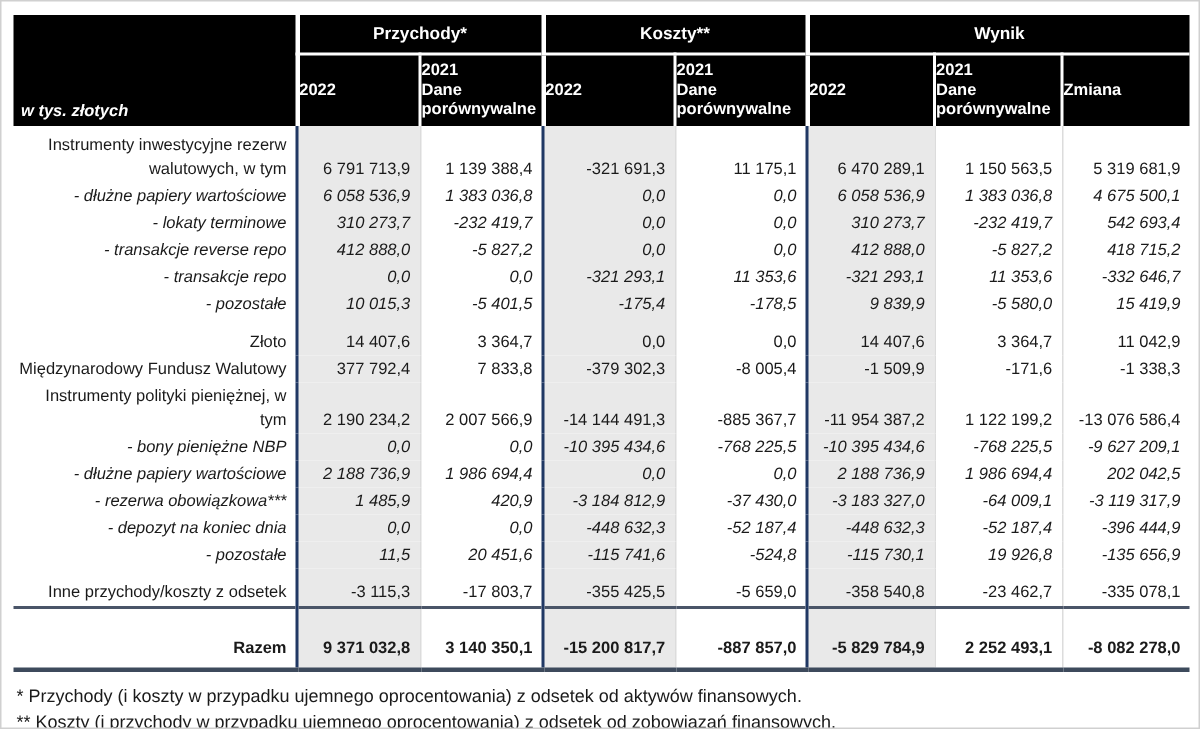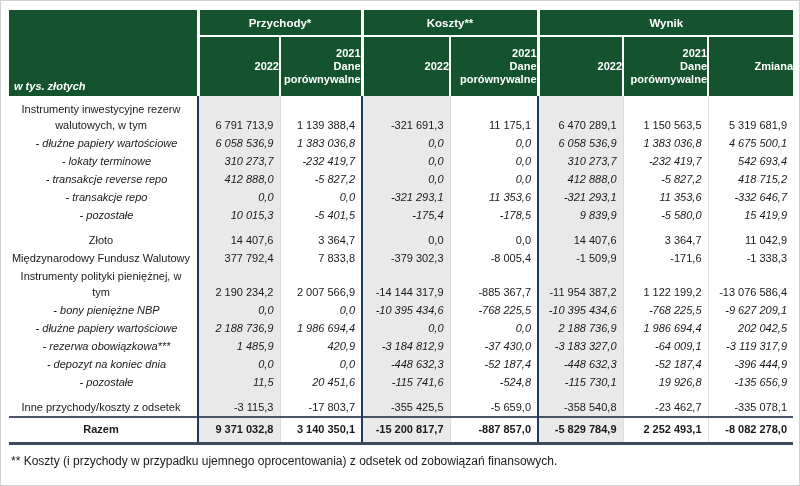--- a/index.html
+++ b/index.html
@@ -6,45 +6,45 @@
   html,body { background:#ffffff; }
   body { font-family:"Liberation Sans", sans-serif; color:#1a1a1a; }
   .page {
     width:800px; height:486px; background:#ffffff;
     border:1px solid #d0d0d0; overflow:hidden; position:relative;
   }
   .table-wrap { margin:9px 8px 0 8px; }
   table { border-collapse:collapse; table-layout:fixed; width:784px; }
 
   
-  thead th { background:#14532d; color:#ffffff; font-size:11px; font-weight:bold; }
+  thead th { background:#000000; color:#ffffff; font-size:11px; font-weight:bold; }
   th.label-head {
     border-right:3px solid #ffffff; vertical-align:bottom; text-align:left;
     font-style:italic; font-weight:bold; font-size:11px; padding:0 0 4px 5px;
   }
   tr.group-row th.group { height:26px; border-bottom:2px solid #ffffff; text-align:center; font-size:11.5px; }
   th.group-start { border-left:3px solid #ffffff; }
-  tr.cols-row th { height:60px; text-align:right; vertical-align:middle; white-space:pre-line; line-height:13px; }
+  tr.cols-row th { height:48px; text-align:left; vertical-align:middle; white-space:pre-line; line-height:13px; }
   tr.cols-row th.sub { border-left:2px solid #ffffff; }
   tr.cols-row th.sub.group-start { border-left:3px solid #ffffff; }
 
   
   tbody td { font-size:11px; line-height:16px; padding:1px 6px 1px 2px; vertical-align:bottom; }
-  td.label-cell { text-align:center; padding-left:2px; }
+  td.label-cell { text-align:right; padding-left:2px; }
   td.label-cell.indent { padding-left:13px;margin-top:20px; }
   td.val { text-align:right; }
   td.col-0, td.col-2, td.col-4 { background:#e9e9e9; border-left:2px solid #203864;text-align:right; }
   td.col-1, td.col-3, td.col-5, td.col-6 { border-left:1px solid #dcdcdc; }
   tr.row-sub td { font-style:italic; }
   tr.row-first td { padding-top:5px; }
   tr.gap-above td { padding-top:8px; }
   tr.row-total td {
     font-weight:bold; font-style:normal;
     border-top:2px solid #4a5568; border-bottom:3px solid #3d4a5c;
-    padding-top:3px; padding-bottom:5px;
+    padding-top:18px; padding-bottom:5px;
   }
 
   
   .footnotes { margin:8px 0 0 10px; }
   .footnote { font-size:12px; line-height:17px; color:#1a1a1a; }
 </style>
 </head>
 <body>
 
 <div class="page">
@@ -161,21 +161,21 @@
             <td class="val col-2">-379 302,3</td>
             <td class="val col-3">-8 005,4</td>
             <td class="val col-4">-1 509,9</td>
             <td class="val col-5">-171,6</td>
             <td class="val col-6">-1 338,3</td>
           </tr>
           <tr class="row-main">
             <td class="label-cell">Instrumenty polityki pieniężnej, w tym</td>
             <td class="val col-0">2 190 234,2</td>
             <td class="val col-1">2 007 566,9</td>
-            <td class="val col-2">-14 144 317,9</td>
+            <td class="val col-2">-14 144 491,3</td>
             <td class="val col-3">-885 367,7</td>
             <td class="val col-4">-11 954 387,2</td>
             <td class="val col-5">1 122 199,2</td>
             <td class="val col-6">-13 076 586,4</td>
           </tr>
           <tr class="row-sub">
             <td class="label-cell indent">- bony pieniężne NBP</td>
             <td class="val col-0">0,0</td>
             <td class="val col-1">0,0</td>
             <td class="val col-2">-10 395 434,6</td>
@@ -242,16 +242,17 @@
             <td class="val col-3">-887 857,0</td>
             <td class="val col-4">-5 829 784,9</td>
             <td class="val col-5">2 252 493,1</td>
             <td class="val col-6">-8 082 278,0</td>
           </tr>
         </tbody>
     </table>
   </div>
 
   <div class="footnotes">
+    <div class="footnote">* Przychody (i koszty w przypadku ujemnego oprocentowania) z odsetek od aktywów finansowych.</div>
     <div class="footnote">** Koszty (i przychody w przypadku ujemnego oprocentowania) z odsetek od zobowiązań finansowych.</div>
 
   </div>
 </div>
 
 </body></html>

